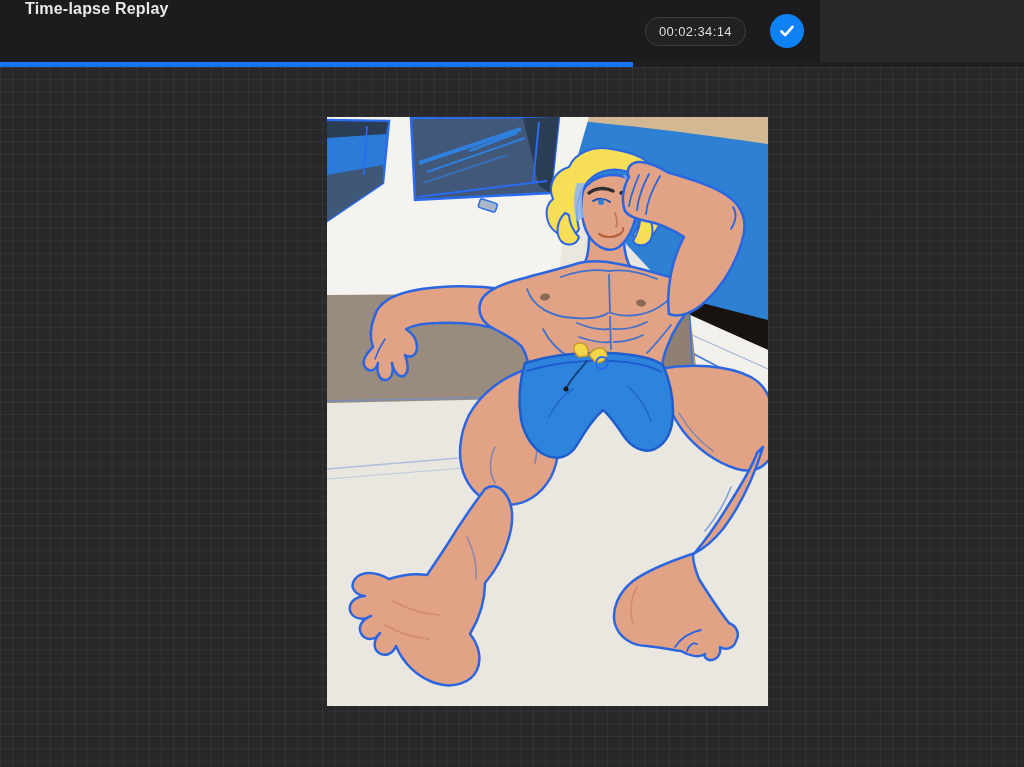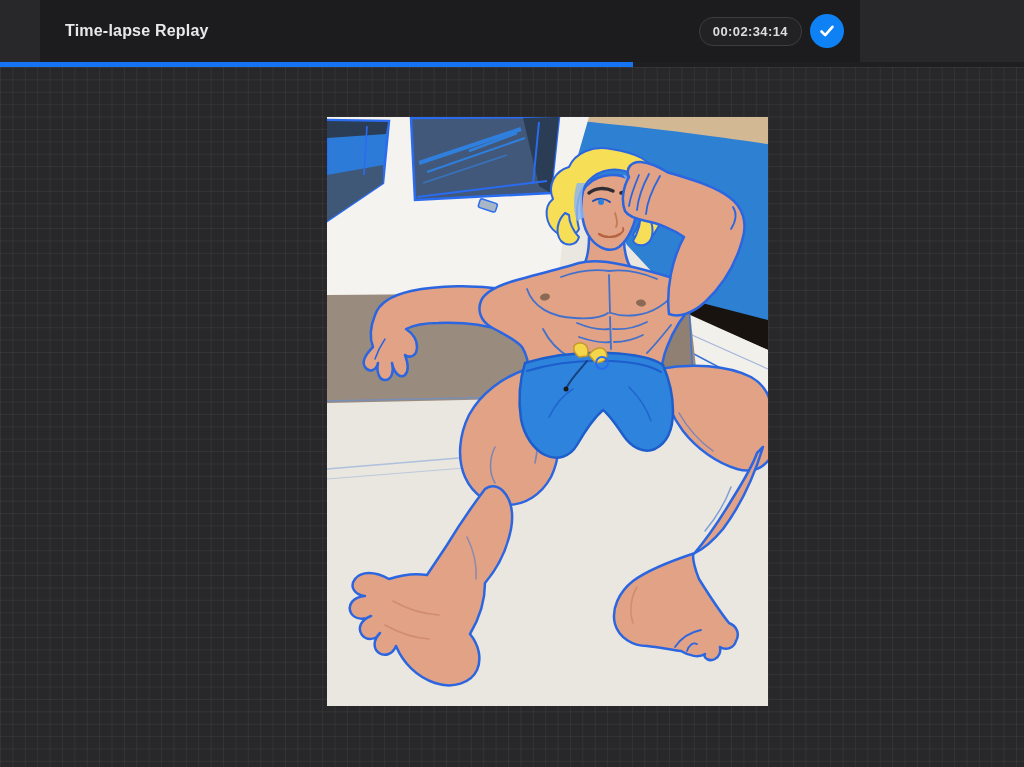--- a/index.html
+++ b/index.html
@@ -1,24 +1,24 @@
 <!DOCTYPE html>
 <html><head>
 <meta charset="utf-8">
 <style>
   html,body{margin:0;padding:0;background:#0c0c0d;}
   .app{position:relative;width:1024px;height:767px;overflow:hidden;
        font-family:"Liberation Sans",sans-serif;background:#28282a;}
 
   
   .header{position:absolute;left:0;top:0;width:820px;height:62px;background:#1c1c1e;
-          display:flex;align-items:center;justify-content:space-between;box-sizing:border-box;
-          padding:0 16px 0 25px;z-index:5;margin-left:40px;}
+          display:flex;justify-content:space-between;box-sizing:border-box;
+          padding:0 16px 0 25px;z-index:5;}
   .title{font-size:16px;font-weight:700;color:#e9e9eb;letter-spacing:.2px;margin:0;}
-  .header-right{display:flex;align-items:center;gap:8px;font-weight:bold;}
+  .header-right{display:flex;align-items:center;gap:24px;}
   .timestamp-pill{height:27px;line-height:27px;padding:0 13px;border:1px solid #3d3d40;
           border-radius:14px;color:#dededf;font-size:13px;letter-spacing:.4px;
           font-variant-numeric:tabular-nums;background:#222224;}
   .confirm-btn{width:34px;height:34px;border-radius:50%;border:none;background:#0e82f4;
           display:flex;align-items:center;justify-content:center;cursor:pointer;padding:0;}
   .confirm-btn svg{display:block;}
 
   
   .progress{position:absolute;left:0;top:62px;width:1024px;height:5px;background:#1f1f21;z-index:4;}
   .progress-fill{height:100%;width:0;background:#1474f4;}

